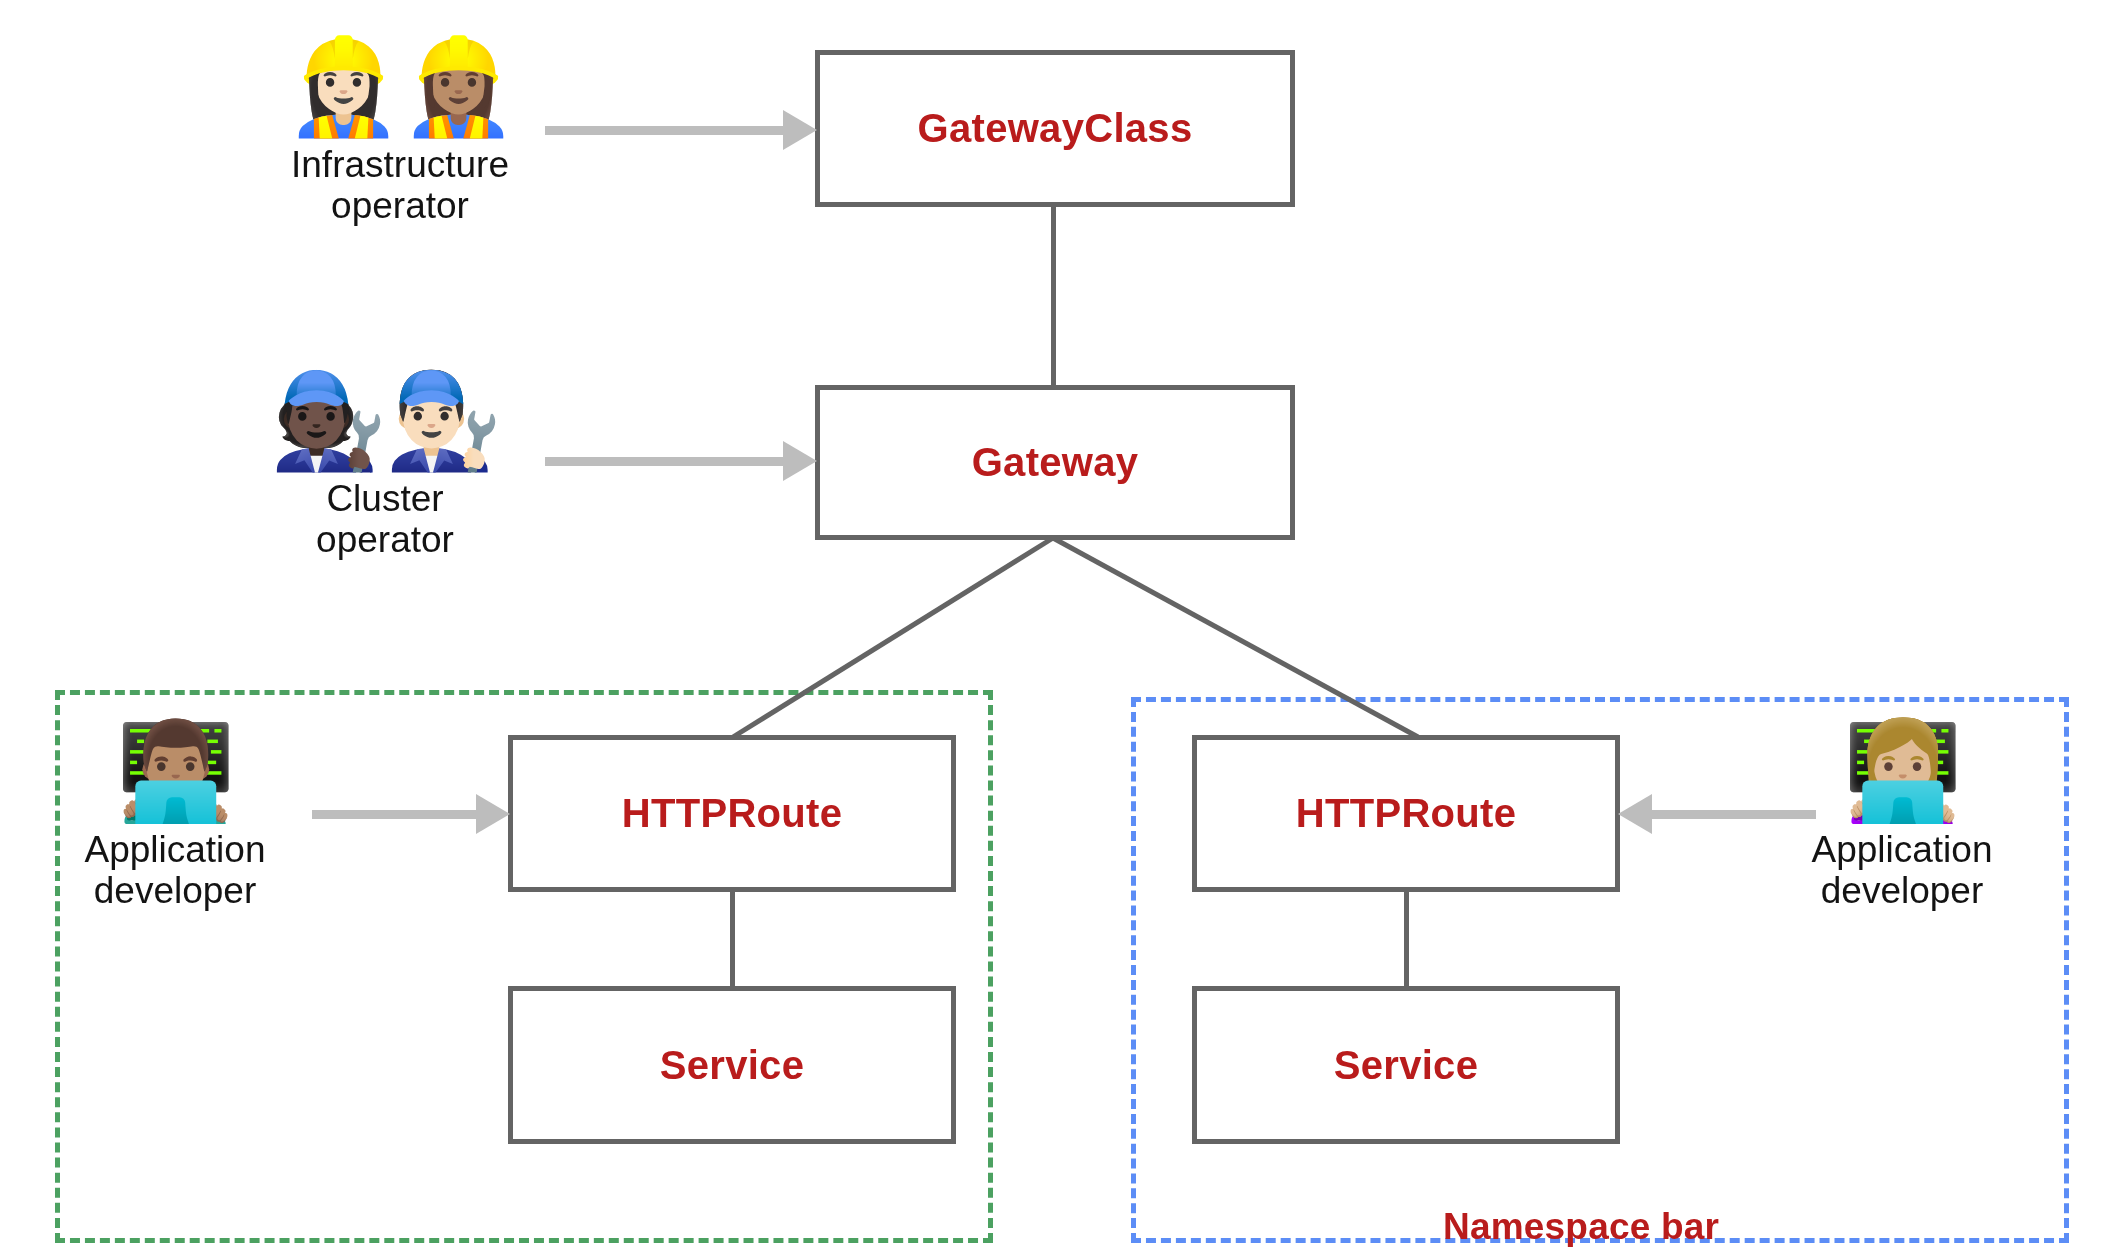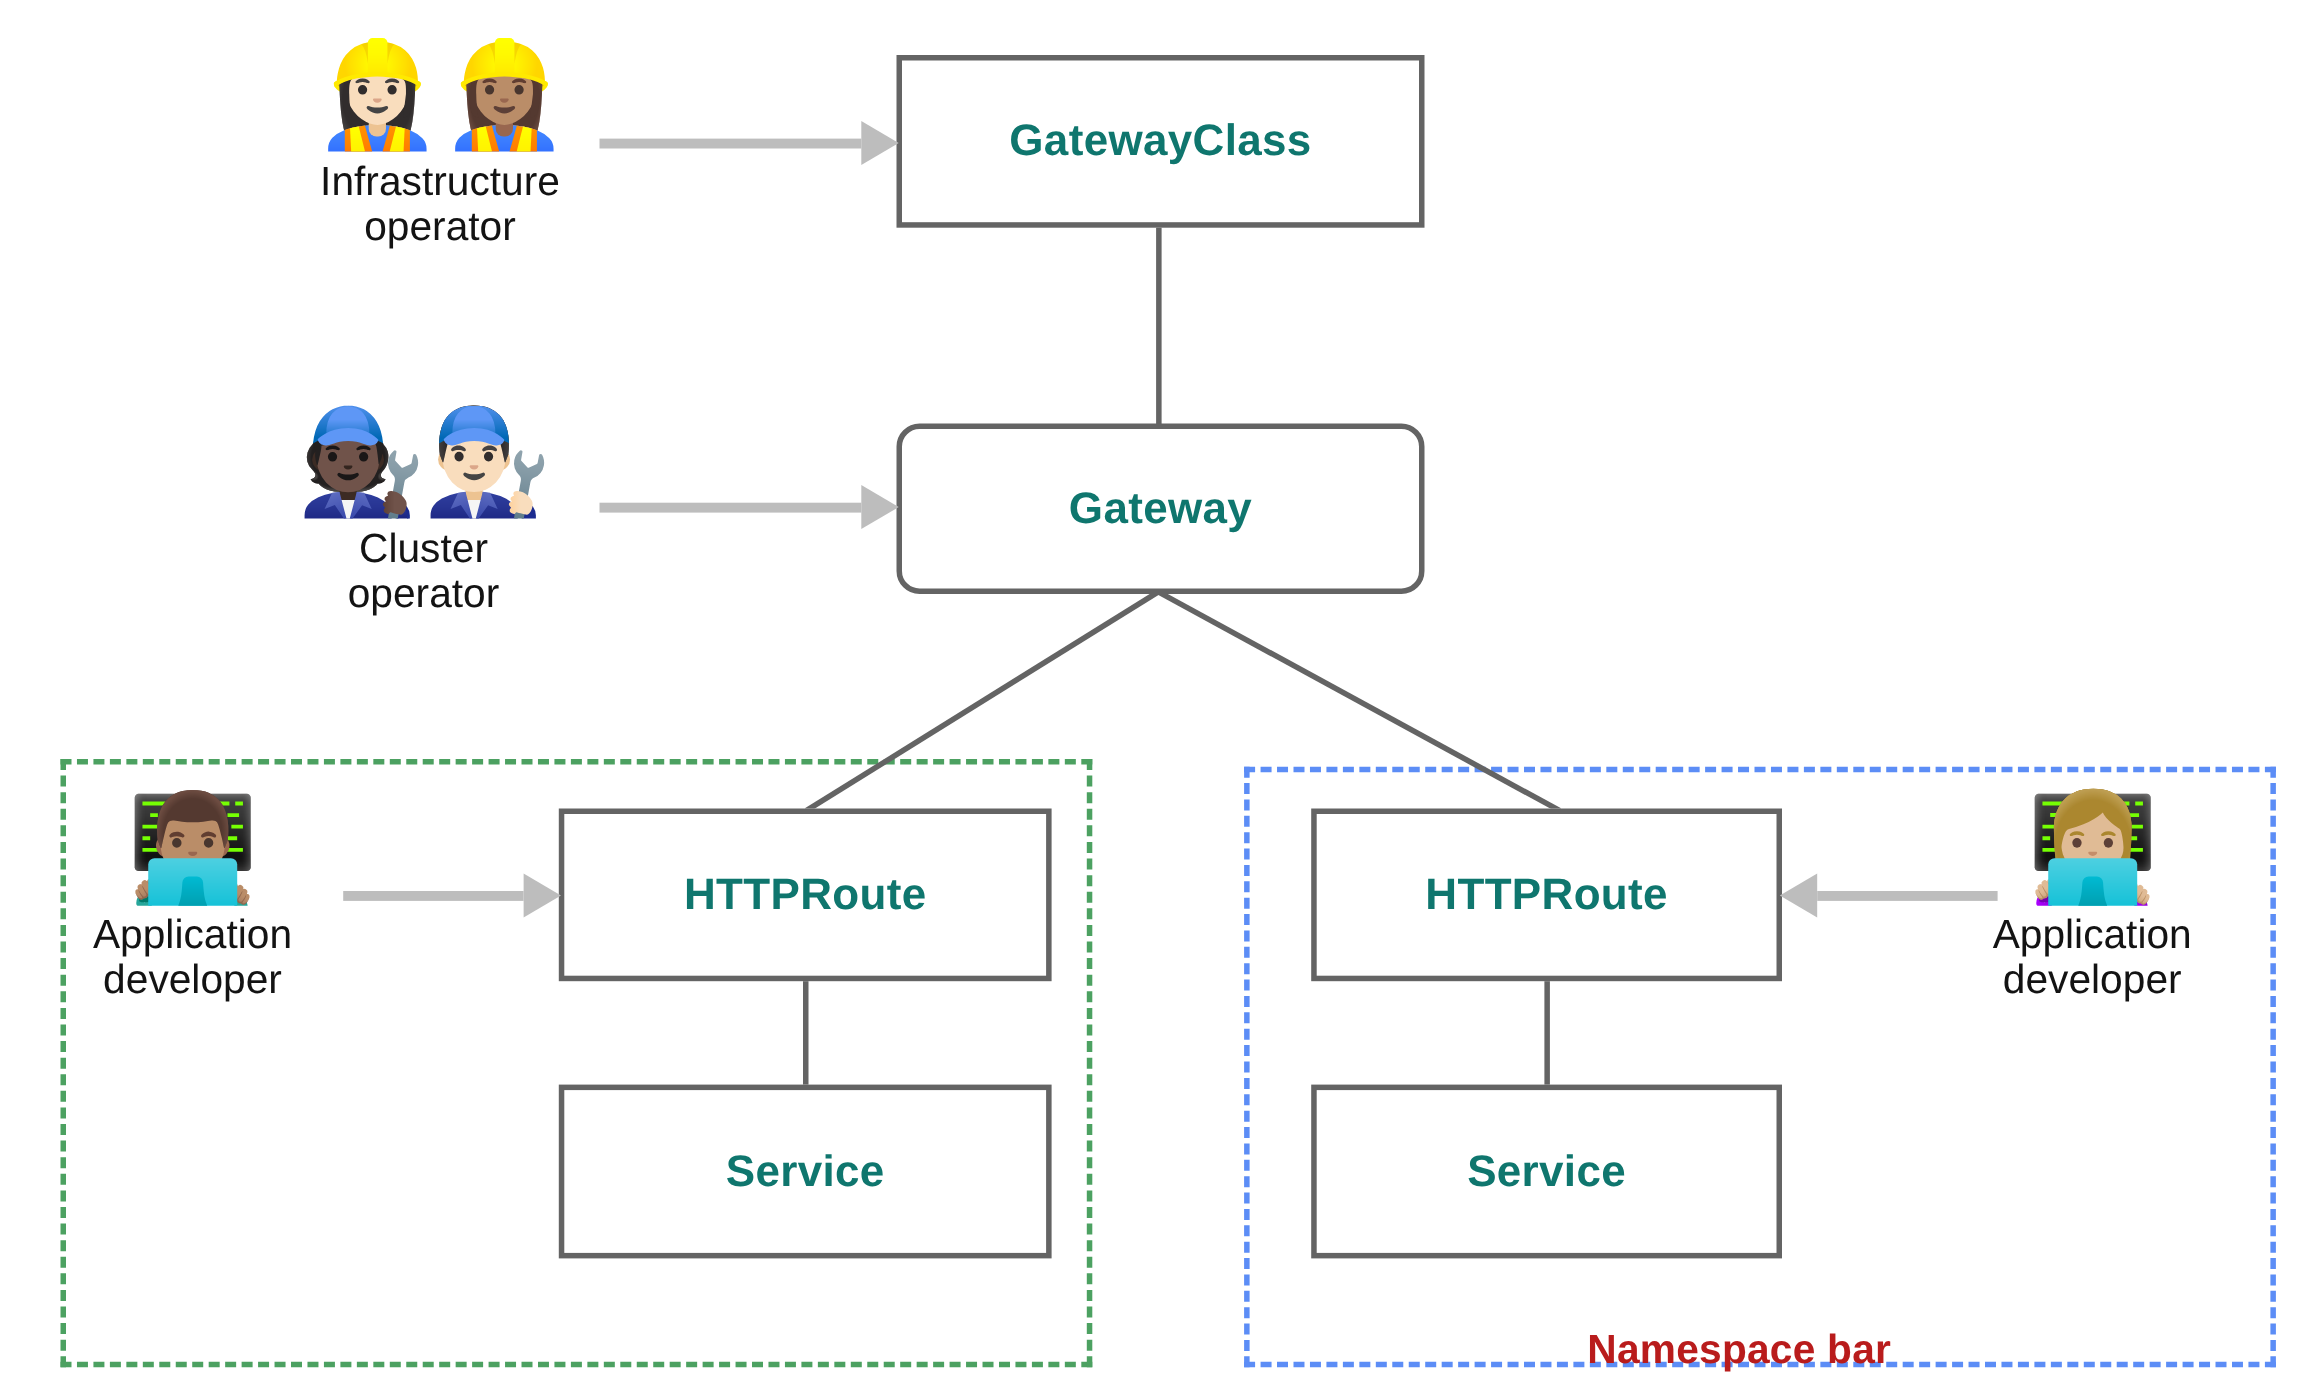--- a/index.html
+++ b/index.html
@@ -38,21 +38,21 @@
     box-sizing: border-box;
     border: 5px solid #646464;
     background: #ffffff;
     display: flex;
     align-items: center;
     justify-content: center;
   }
   .res-label {
     font-size: 40px;
     font-weight: bold;
-    color: #0f766e;
+    color: #b91c1c;
     letter-spacing: 0.3px;
     white-space: nowrap;
   }
 
   
   .persona {
     position: absolute;
     display: flex;
     flex-direction: column;
     align-items: center;
@@ -134,21 +134,21 @@
   </svg>
 
   <div class="conn-v" style="left:1051px; top:203px; height:184px;"></div>
   <div class="conn-v" style="left:730px; top:888px; height:100px;"></div>
   <div class="conn-v" style="left:1404px; top:888px; height:100px;"></div>
 
   <div class="res-box" style="left:815px; top:50px; width:480px; height:157px;">
     <span class="res-label">GatewayClass</span>
   </div>
 
-  <div class="res-box" style="left:815px; top:385px; width:480px; height:155px;border-radius:21px;">
+  <div class="res-box" style="left:815px; top:385px; width:480px; height:155px;">
     <span class="res-label">Gateway</span>
   </div>
 
   <div class="res-box" style="left:508px; top:735px; width:448px; height:157px;">
     <span class="res-label">HTTPRoute</span>
   </div>
 
   <div class="res-box" style="left:508px; top:986px; width:448px; height:158px;">
     <span class="res-label">Service</span>
   </div>

